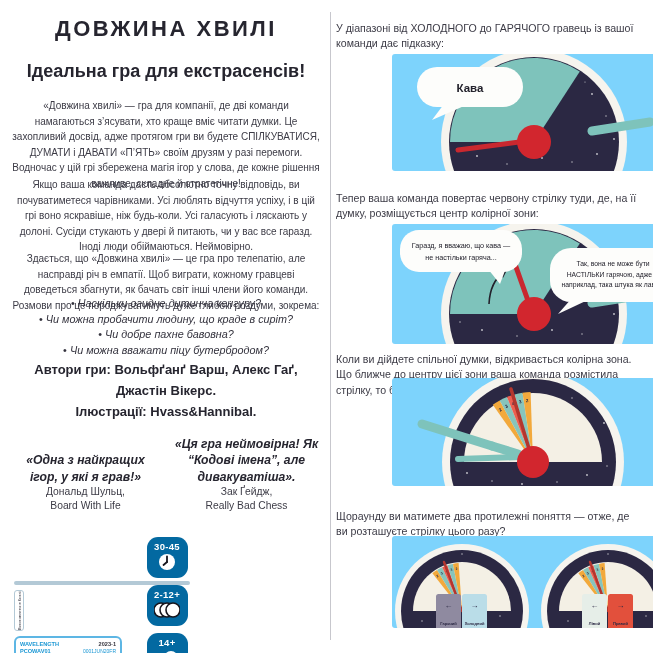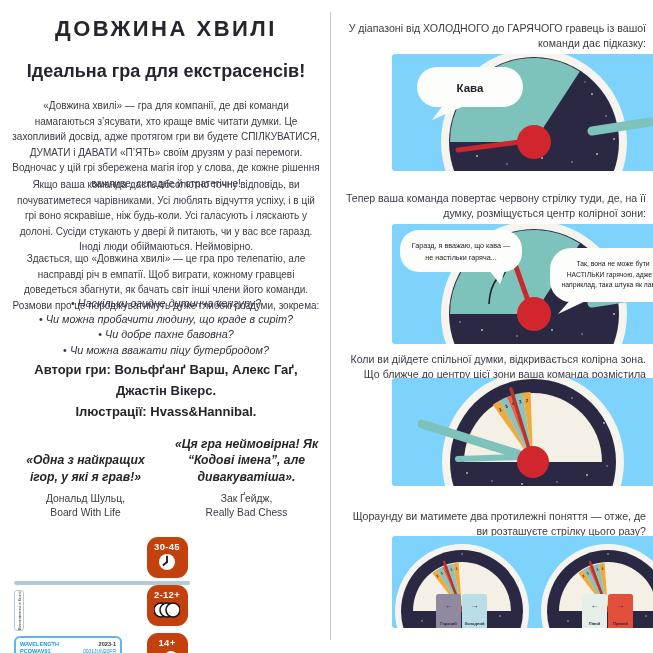--- a/index.html
+++ b/index.html
@@ -14,23 +14,23 @@
   .title{top:16px;font-size:22px;font-weight:800;letter-spacing:2.5px;color:#26252f;}
   .subtitle{top:61px;font-size:18px;font-weight:700;color:#26252f;}
   .para{font-size:10px;line-height:1.55;color:#3c3b46;}
   .p1{top:88px;} .p2{top:167px;} .p3{top:241px;}
   .questions{top:297px;font-style:italic;font-size:10.8px;line-height:1.2;color:#33323d;}
   .questions div{margin-bottom:2.6px;}
   .questions div::before{content:"• ";font-style:normal;}
   .credits{top:359px;font-size:13px;font-weight:700;line-height:1.62;color:#26252f;}
   .quotes{top:436px;display:grid;grid-template-columns:1fr 1fr;column-gap:14px;align-items:end;}
   .quote-text{font-size:12.2px;font-weight:700;font-style:italic;line-height:1.35;color:#26252f;}
-  .quote-author{font-size:10.3px;line-height:1.35;color:#3c3b46;margin-top:7px;}
+  .quote-author{font-size:10.3px;line-height:1.35;color:#3c3b46;}
   .logos{top:523px;left:14px;width:306px;height:56px;display:flex;align-items:center;gap:7px;}
-  .badge{width:41px;height:41px;background:#c2410c;border-radius:11px;color:#fff;
+  .badge{width:41px;height:41px;background:#0369a1;border-radius:11px;color:#fff;
          display:flex;flex-direction:column;align-items:center;padding-top:5px;box-sizing:border-box;flex:0 0 auto;}
   .badge-value{font-size:9.5px;font-weight:700;letter-spacing:.3px;line-height:1.1;}
   
   .legal-row{top:581px;left:14px;width:306px;height:52px;display:flex;gap:5px;align-items:stretch;}
   .legal-box{width:176px;box-sizing:border-box;border:2px solid #b3c9d6;border-radius:7px;
              display:grid;grid-template-columns:1fr 64px;grid-template-rows:1fr 1fr;overflow:hidden;}
   .cell{display:flex;align-items:center;justify-content:center;text-align:center;padding:1px 4px;}
   .c-addr{border-right:1px solid #b3c9d6;border-bottom:1px solid #b3c9d6;font-size:6.3px;font-weight:700;color:#33323c;}
   .c-ce{border-bottom:7px solid #000000;font-size:18px;letter-spacing:2px;color:#26252f;}
   .c-dist{border-right:1px solid #b3c9d6;font-size:6.3px;font-weight:700;color:#33323c;}
@@ -41,21 +41,21 @@
   .bc-label{width:108px;box-sizing:border-box;border:2px solid #5db6e4;border-radius:6px;padding:3px 4px;
             display:flex;flex-direction:column;justify-content:space-between;}
   .bc-head{display:flex;justify-content:space-between;}
   .bc-t1{font-size:5.6px;font-weight:700;color:#1b97d4;line-height:1.2;}
   .bc-ed{font-size:5.6px;font-weight:700;color:#35343e;line-height:1.2;text-align:right;}
   .bc-code{font-size:5px;color:#1b97d4;}
   .bc-bars{height:20px;margin:1px 0;
     background:repeating-linear-gradient(90deg,#2596cf 0 1.5px,transparent 1.5px 3.5px,#2596cf 3.5px 6px,transparent 6px 7.5px);}
   .bc-foot{display:flex;justify-content:space-around;font-size:5.4px;font-weight:700;color:#1b97d4;}
   
-  .rtext{position:absolute;left:344px;width:302px;font-size:10.6px;line-height:1.48;color:#3c3b46;text-align:right;}
+  .rtext{position:absolute;left:336px;width:302px;font-size:10.6px;line-height:1.48;color:#3c3b46;text-align:left;}
   .panel{position:absolute;left:344px;width:302px;background:#7dd3fc;border-radius:3px;overflow:hidden;margin-left:48px;}
 </style>
 </head>
 <body>
 
 <div class="page">
 
   <div class="lb title">ДОВЖИНА ХВИЛІ</div>
   <div class="lb subtitle">Ідеальна гра для екстрасенсів!</div>
 

